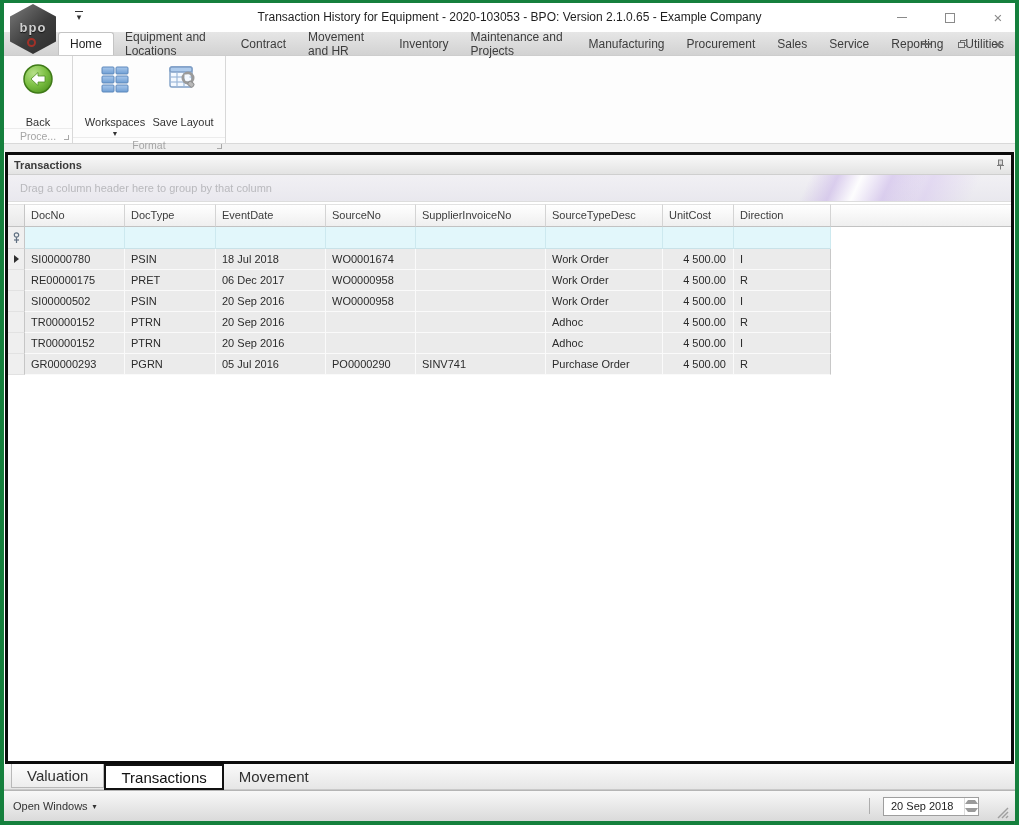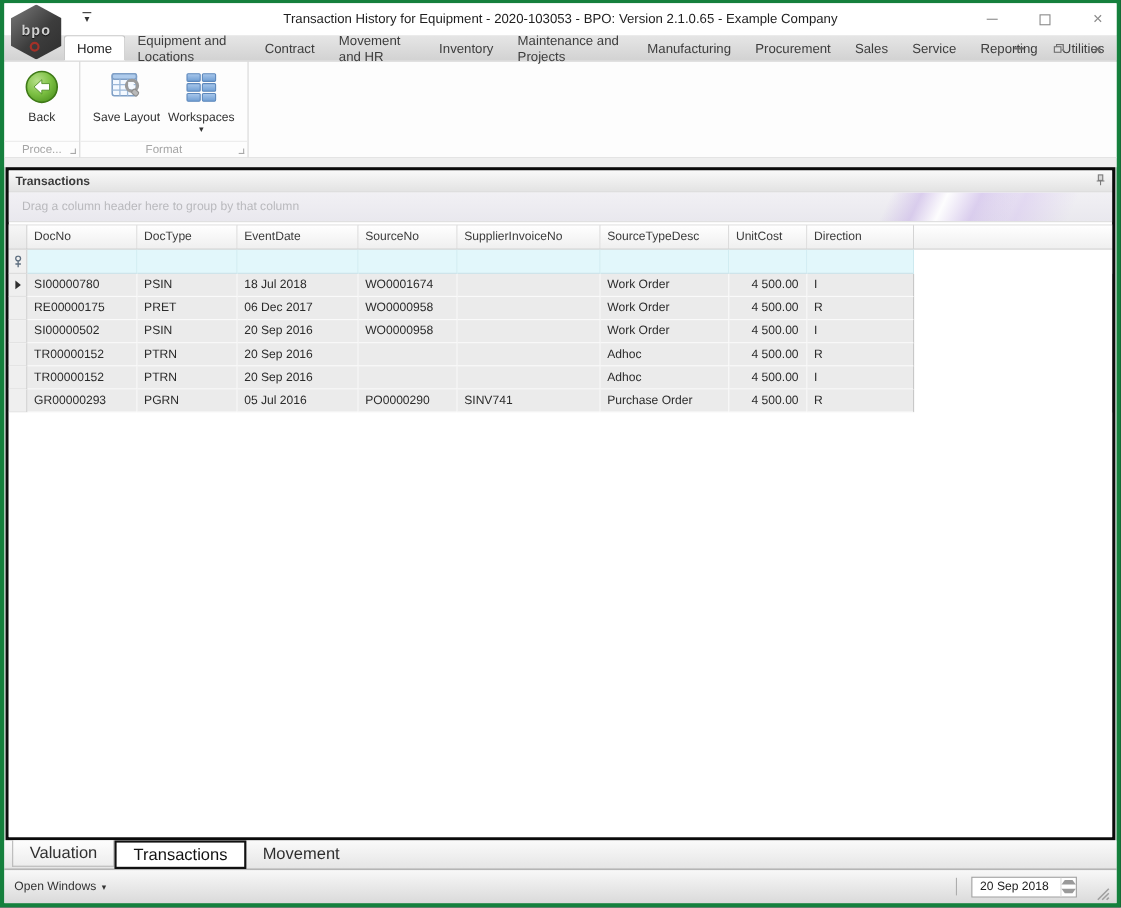--- a/index.html
+++ b/index.html
@@ -53,21 +53,21 @@
   .ribbon { height:88px; flex:0 0 88px; background:#fdfdfd; display:flex;
             border-bottom:1px solid #d9d9d9; }
   .rgroup { display:flex; flex-direction:column; border-right:1px solid #d8d8d8; }
   .rgroup-1 { width:69px; }
   .rgroup-2 { width:153px; }
   .rbuttons { flex:1; display:flex; justify-content:center; gap:4px; padding-top:4px; }
   .rbtn { width:64px; display:flex; flex-direction:column; align-items:center;
           padding-top:3px; background:transparent; border:none; cursor:default;
           font-family:"Liberation Sans", sans-serif; }
   .rbtn .icon { width:32px; height:32px; display:flex; align-items:center; justify-content:center; }
-  .rbtn .lbl { font-size:11px; color:#333; margin-top:6px; white-space:nowrap; }
+  .rbtn .lbl { font-size:11px; color:#333; margin-top:21px; white-space:nowrap; }
   .rbtn .dd { font-size:7px; color:#333; margin-top:2px; line-height:1; }
   .rlabel { height:15px; flex:0 0 15px; position:relative; text-align:center;
             font-size:10.5px; color:#a5a5a5; line-height:14px;
             border-top:1px solid #ececec; }
   .launcher { position:absolute; right:3px; bottom:3px; width:5px; height:5px;
               border-right:1px solid #a8a8a8; border-bottom:1px solid #a8a8a8; }
   .ribbon-rest { flex:1; }
 
   .gapstrip { height:8px; flex:0 0 8px; background:#efefef; }
 
@@ -239,56 +239,56 @@
         <div class="rlabel">
           <span>Proce...</span>
           <span class="launcher"></span>
         </div>
       </div>
 
       <div class="rgroup rgroup-2">
         <div class="rbuttons">
           <button class="rbtn">
             <span class="icon">
-              <svg width="32" height="32" viewBox="0 0 32 32">
-                <rect x="3" y="4" width="22" height="20" rx="2" fill="#f4f9ff" stroke="#7f9fc6" stroke-width="1.4"></rect>
-                <rect x="3" y="4" width="22" height="5" rx="2" fill="#aecbec" stroke="#7f9fc6" stroke-width="1.4"></rect>
-                <line x1="10" y1="9" x2="10" y2="24" stroke="#9cb8d8" stroke-width="1.2"></line>
-                <line x1="17" y1="9" x2="17" y2="24" stroke="#9cb8d8" stroke-width="1.2"></line>
-                <line x1="3" y1="14" x2="25" y2="14" stroke="#9cb8d8" stroke-width="1.2"></line>
-                <line x1="3" y1="19" x2="25" y2="19" stroke="#9cb8d8" stroke-width="1.2"></line>
-                <g>
-                  <circle cx="21" cy="15" r="5" fill="none" stroke="#9a9a9a" stroke-width="3"></circle>
-                  <rect x="22.5" y="17" width="6" height="4.5" rx="1.5" transform="rotate(40 22 18)" fill="#b9b9b9" stroke="#8c8c8c" stroke-width="1"></rect>
-                  <rect x="17.5" y="11.5" width="5" height="4" fill="#f4f9ff"></rect>
-                </g>
-              </svg>
-            </span>
-            <span class="lbl">Save Layout</span>
-          </button>
-          <button class="rbtn">
-            <span class="icon">
               <svg width="32" height="30" viewBox="0 0 32 30">
                 <defs>
                   <linearGradient id="gBlue" x1="0" y1="0" x2="0" y2="1">
                     <stop offset="0%" stop-color="#a9c8ec"></stop>
                       <stop offset="100%" stop-color="#6f9ed3"></stop>
                   </linearGradient>
                 </defs>
                 <rect x="3" y="3" width="12" height="7" rx="1" fill="url(#gBlue)" stroke="#5d88bc"></rect>
                 <rect x="17" y="3" width="12" height="7" rx="1" fill="url(#gBlue)" stroke="#5d88bc"></rect>
                 <rect x="3" y="12" width="12" height="7" rx="1" fill="url(#gBlue)" stroke="#5d88bc"></rect>
                 <rect x="17" y="12" width="12" height="7" rx="1" fill="url(#gBlue)" stroke="#5d88bc"></rect>
                 <rect x="3" y="21" width="12" height="7" rx="1" fill="url(#gBlue)" stroke="#5d88bc"></rect>
                 <rect x="17" y="21" width="12" height="7" rx="1" fill="url(#gBlue)" stroke="#5d88bc"></rect>
               </svg>
             </span>
             <span class="lbl">Workspaces</span>
             <span class="dd">▼</span>
           </button>
+          <button class="rbtn">
+            <span class="icon">
+              <svg width="32" height="32" viewBox="0 0 32 32">
+                <rect x="3" y="4" width="22" height="20" rx="2" fill="#f4f9ff" stroke="#7f9fc6" stroke-width="1.4"></rect>
+                <rect x="3" y="4" width="22" height="5" rx="2" fill="#aecbec" stroke="#7f9fc6" stroke-width="1.4"></rect>
+                <line x1="10" y1="9" x2="10" y2="24" stroke="#9cb8d8" stroke-width="1.2"></line>
+                <line x1="17" y1="9" x2="17" y2="24" stroke="#9cb8d8" stroke-width="1.2"></line>
+                <line x1="3" y1="14" x2="25" y2="14" stroke="#9cb8d8" stroke-width="1.2"></line>
+                <line x1="3" y1="19" x2="25" y2="19" stroke="#9cb8d8" stroke-width="1.2"></line>
+                <g>
+                  <circle cx="21" cy="15" r="5" fill="none" stroke="#9a9a9a" stroke-width="3"></circle>
+                  <rect x="22.5" y="17" width="6" height="4.5" rx="1.5" transform="rotate(40 22 18)" fill="#b9b9b9" stroke="#8c8c8c" stroke-width="1"></rect>
+                  <rect x="17.5" y="11.5" width="5" height="4" fill="#f4f9ff"></rect>
+                </g>
+              </svg>
+            </span>
+            <span class="lbl">Save Layout</span>
+          </button>
         </div>
         <div class="rlabel">
           <span>Format</span>
           <span class="launcher"></span>
         </div>
       </div>
       <div class="ribbon-rest"></div>
     </div>
 
     <div class="gapstrip"></div>

